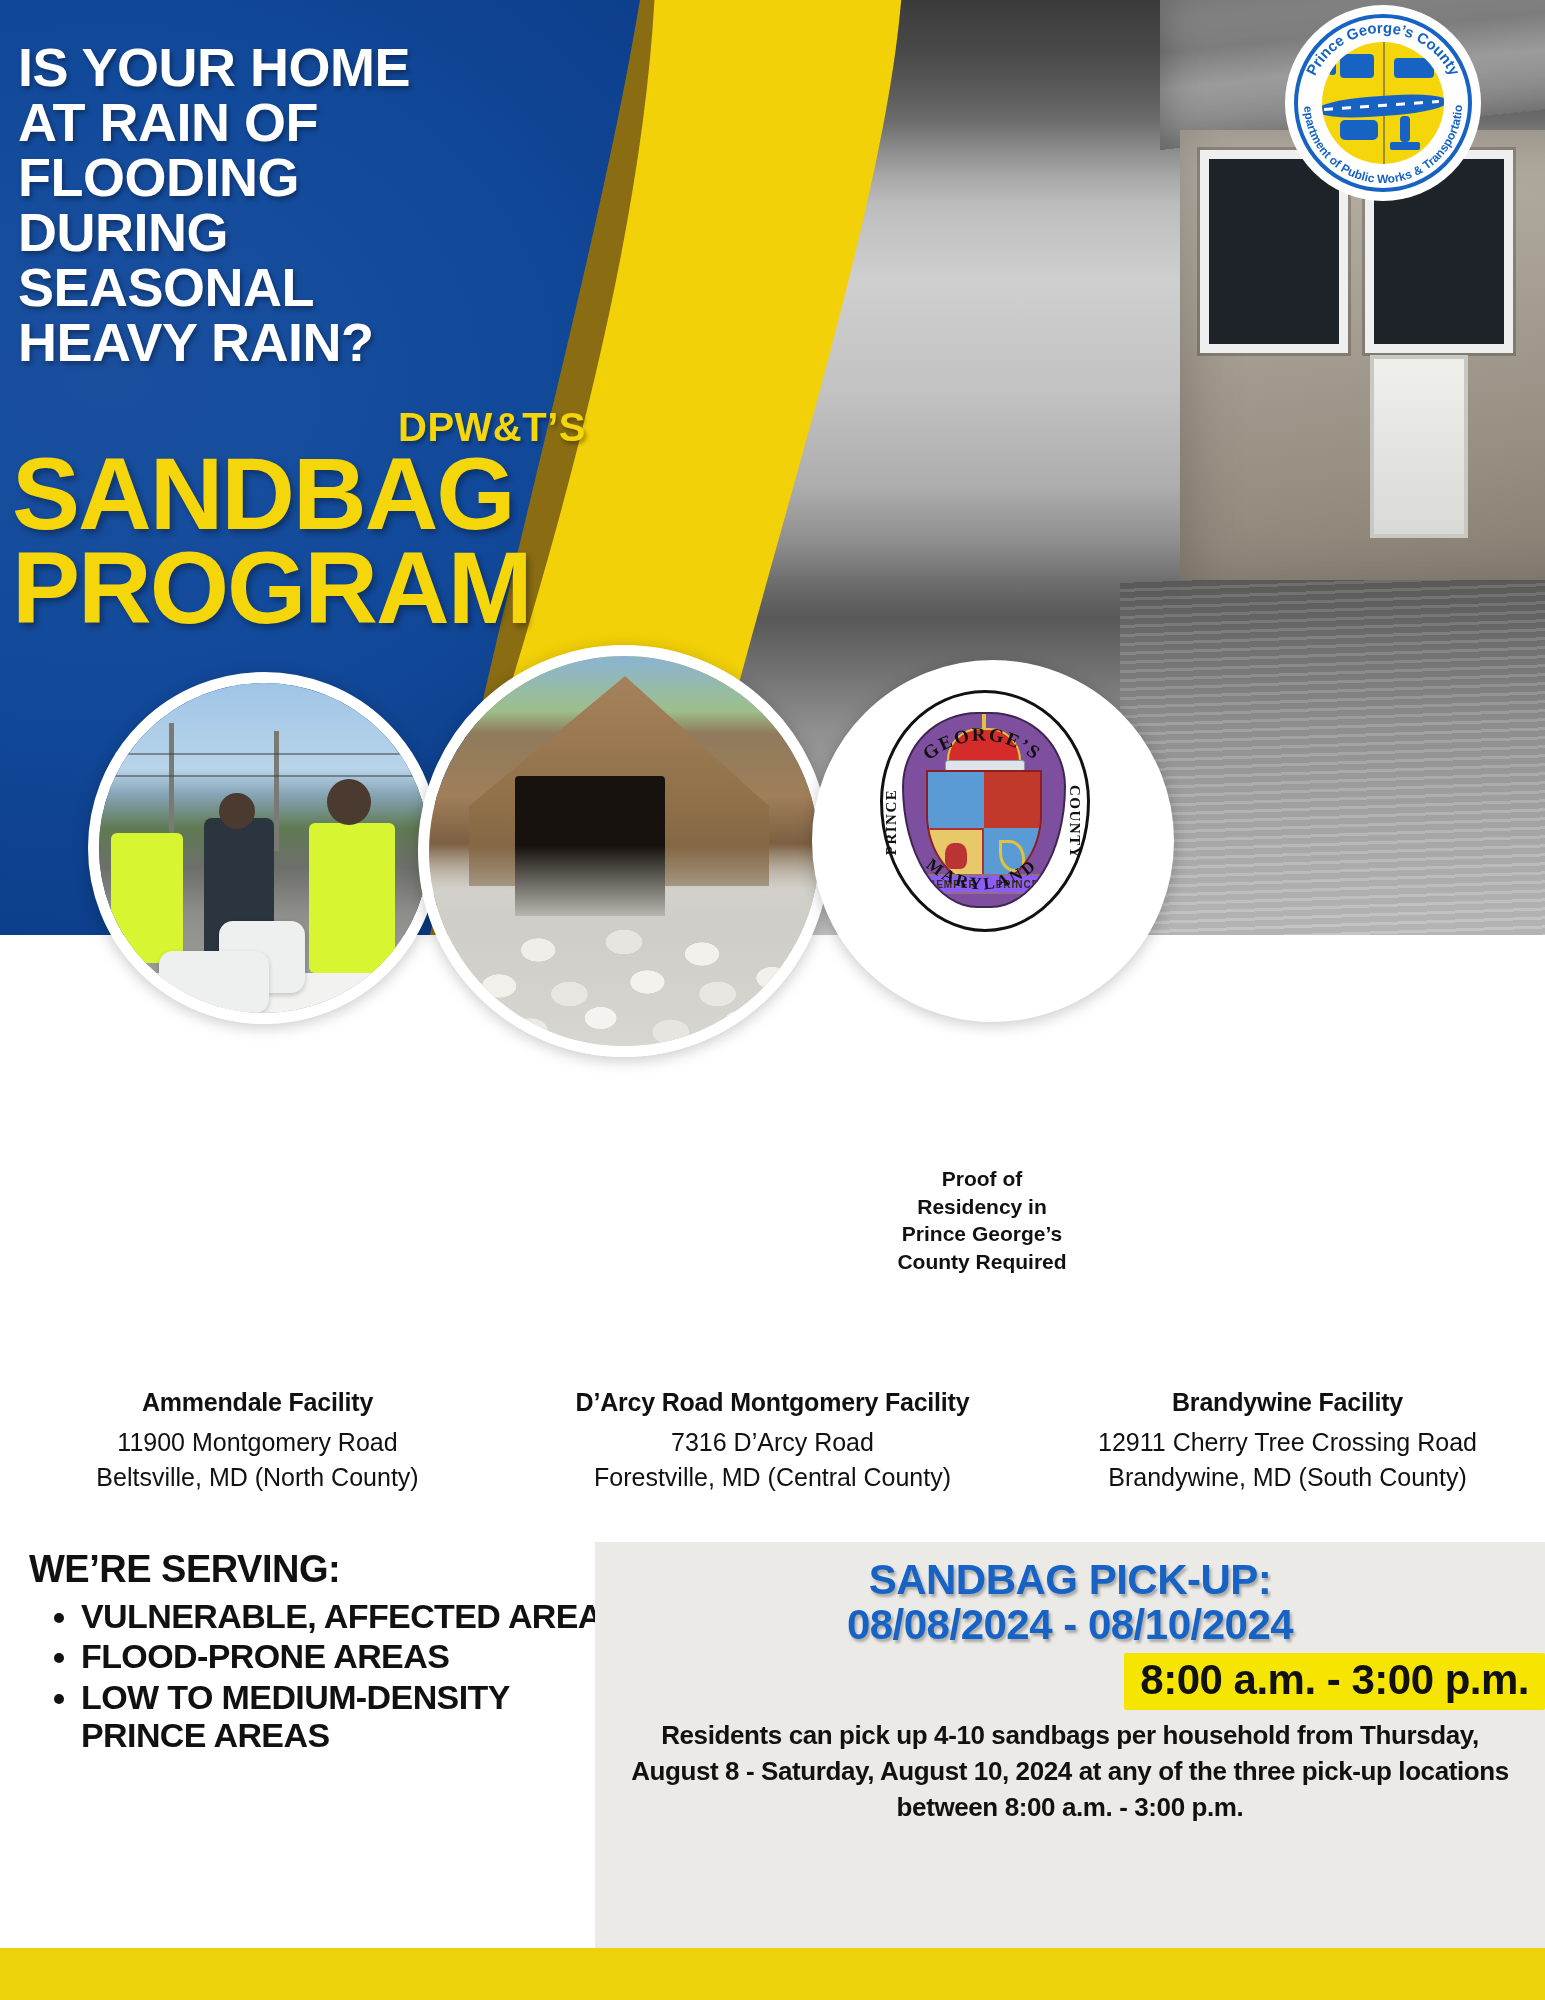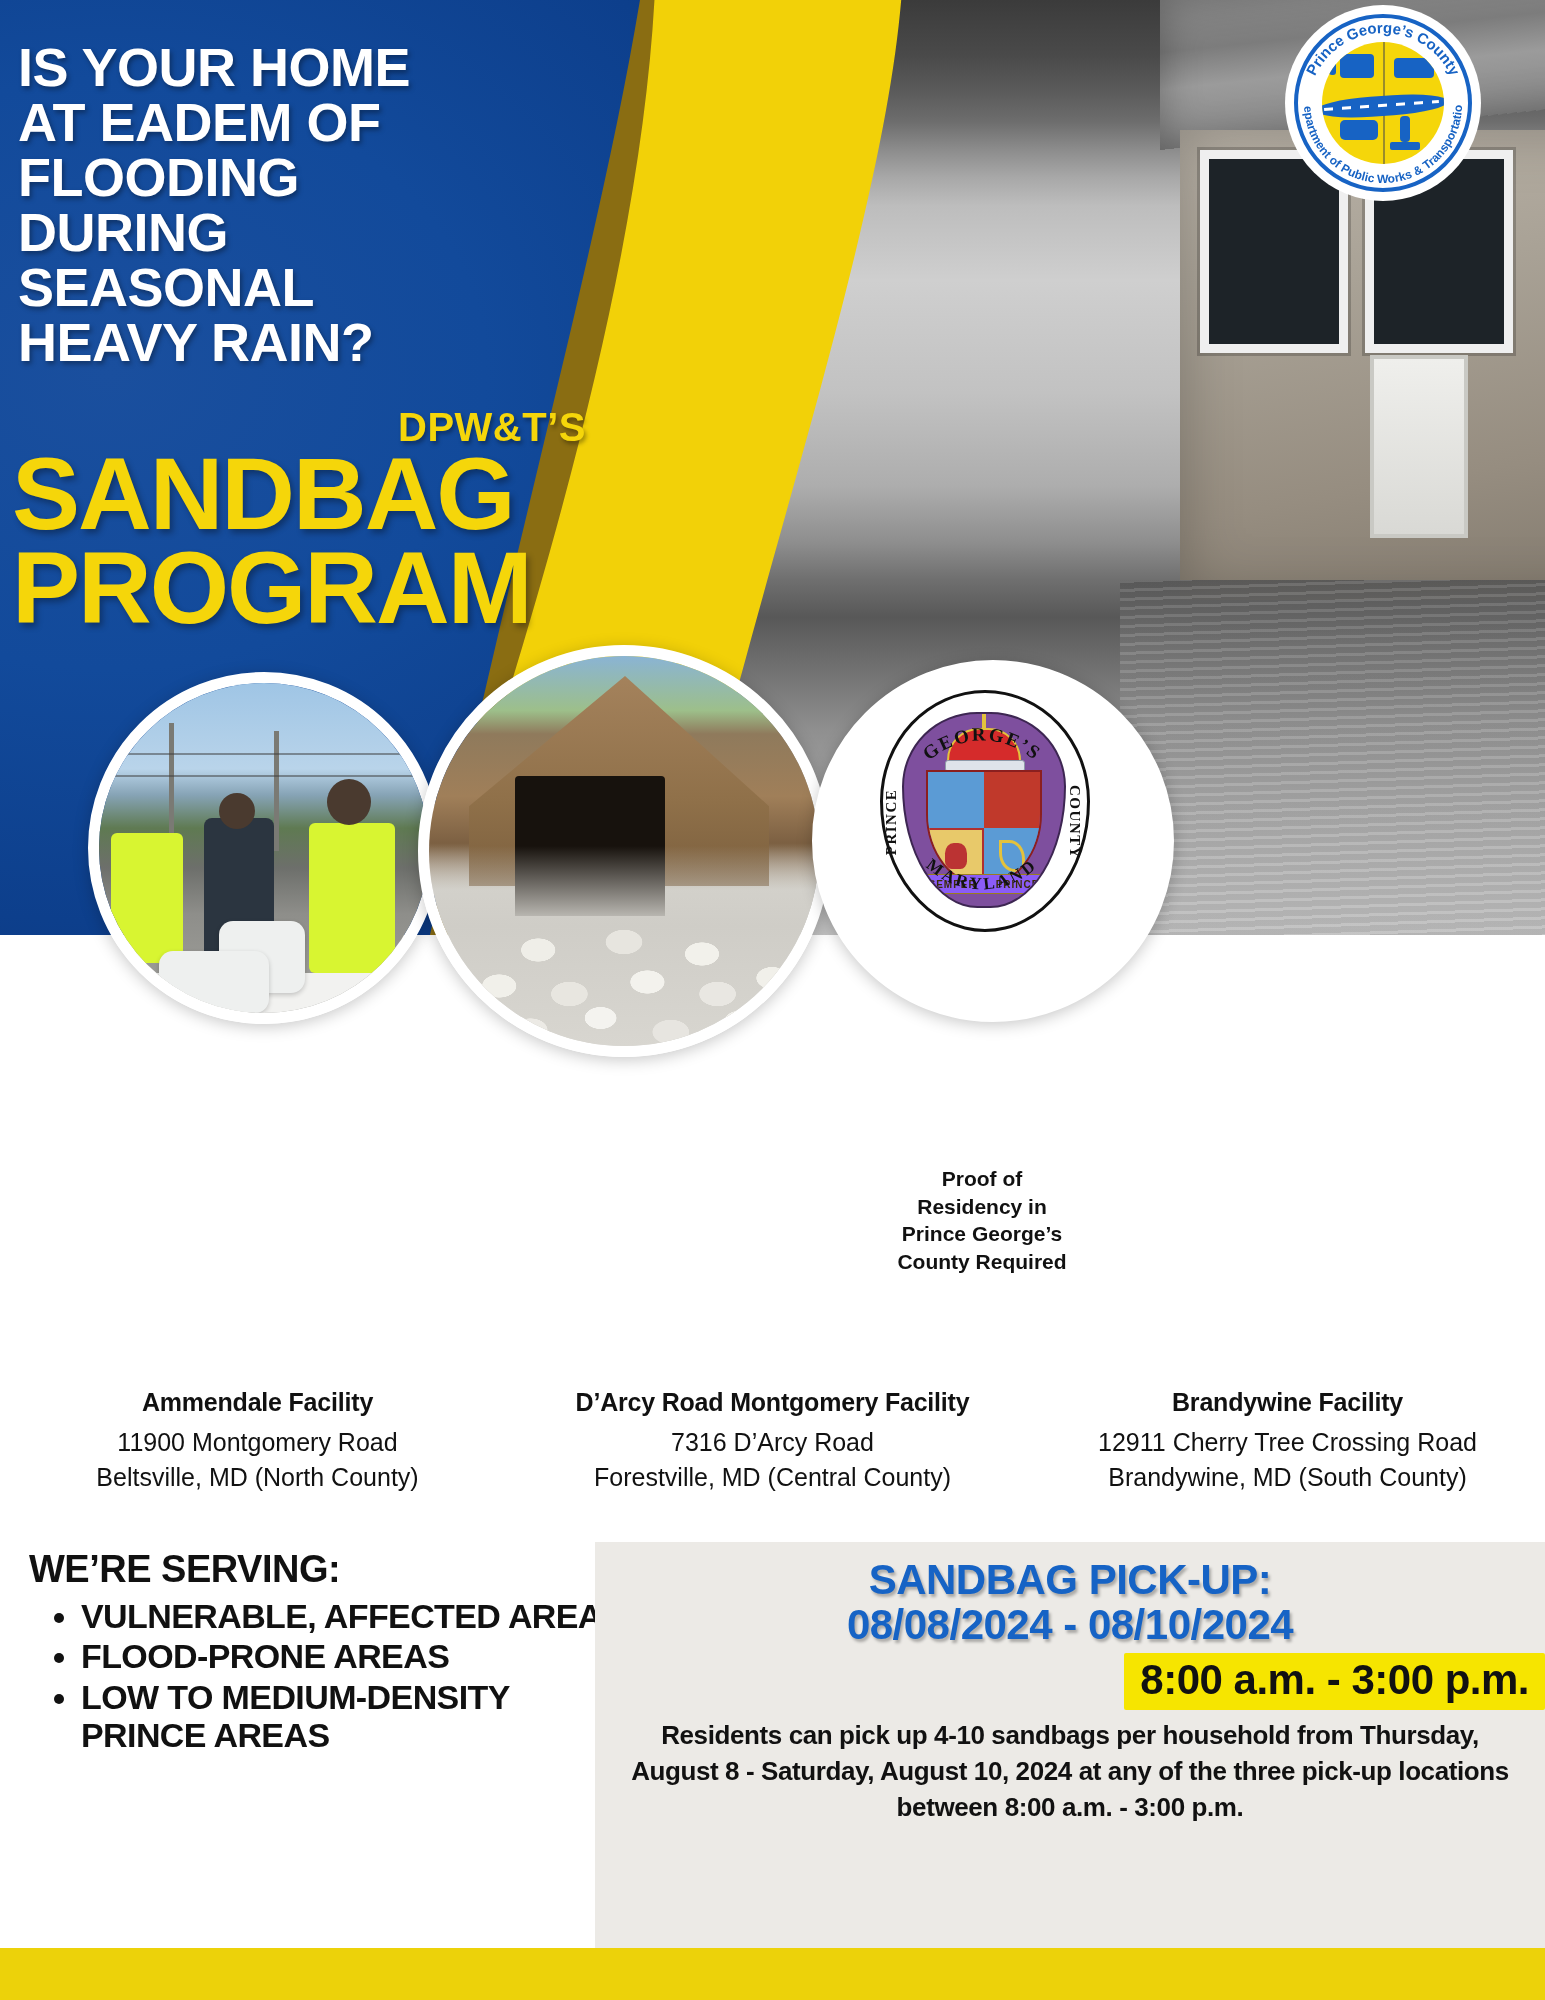--- a/index.html
+++ b/index.html
@@ -295,21 +295,21 @@
 
       <div class="flood-water"></div>
     </div>
 
     <div class="swoosh-dark"></div>
     <div class="swoosh-yellow"></div>
     <div class="blue-panel"></div>
 
     <div class="headline">
       <div>IS YOUR HOME</div>
-      <div>AT EADEM OF</div>
+      <div>AT RAIN OF</div>
       <div>FLOODING</div>
       <div>DURING</div>
       <div>SEASONAL</div>
       <div>HEAVY RAIN?</div>
     </div>
 
     <div class="dpwt-label">DPW&amp;T’S</div>
 
     <div class="big-title">
       <div>SANDBAG</div>

